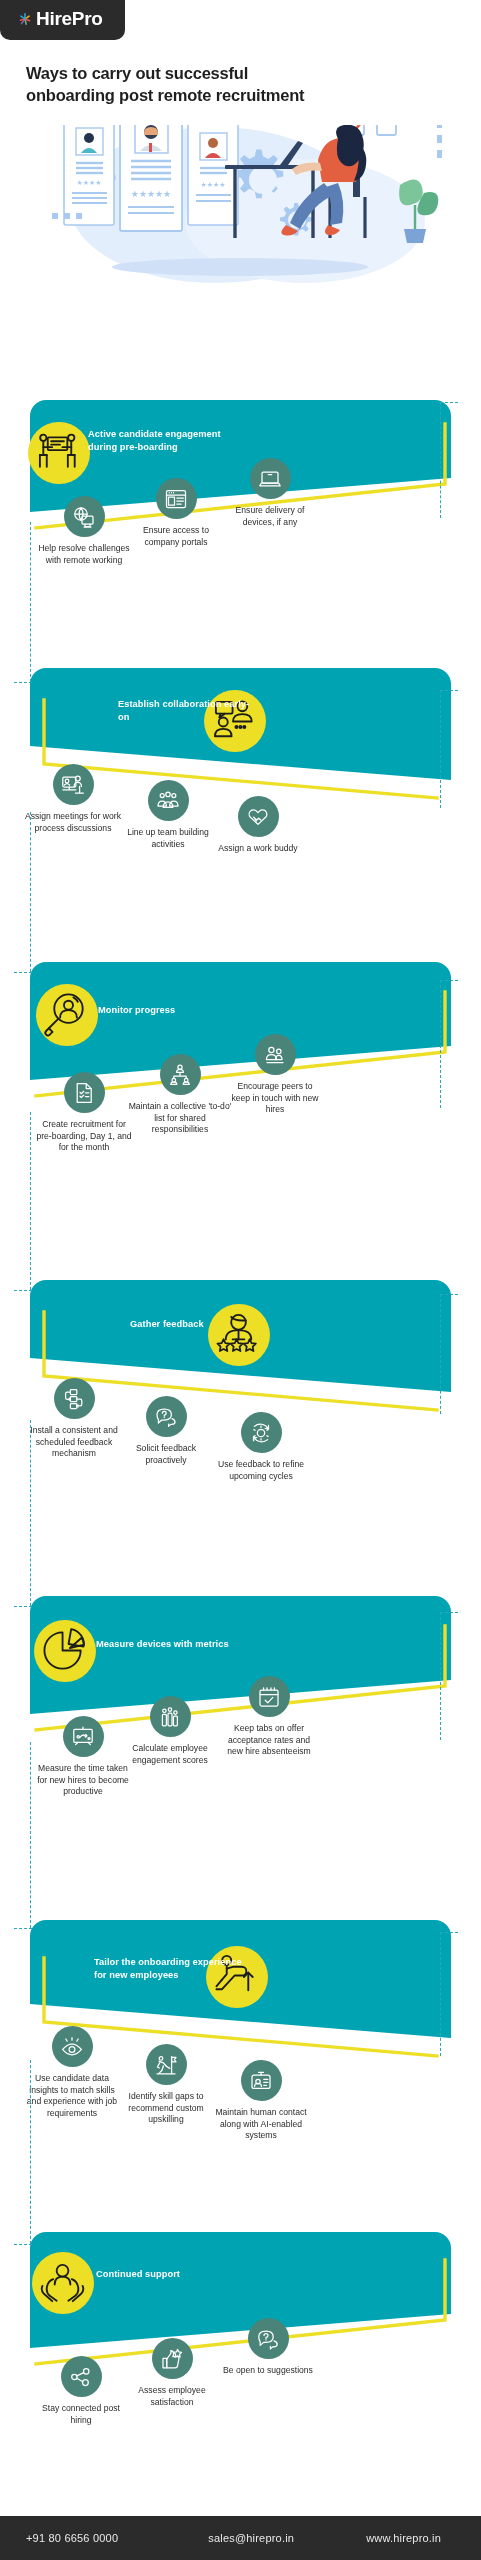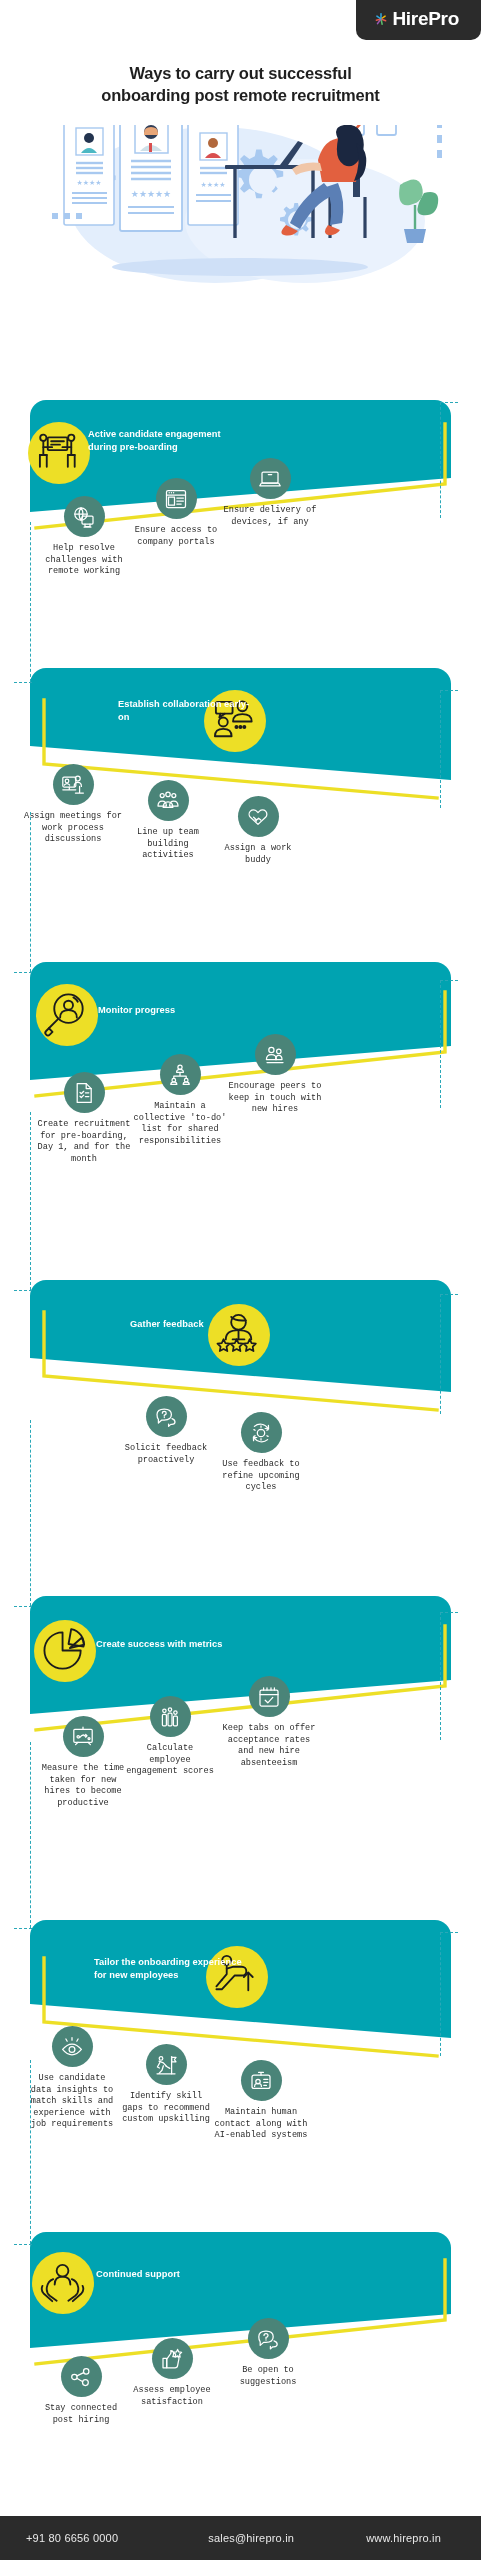--- a/index.html
+++ b/index.html
@@ -7,55 +7,55 @@
   body {
     width:481px; height:2560px;
     background:#ffffff;
     font-family:"Liberation Sans", sans-serif;
     color:#2b2b2b;
     overflow:hidden;
     position:relative;
   }
 
   
-  .logo-wrap { display:flex; justify-content:flex-end; padding-top:0; }
+  .logo-wrap { display:flex; justify-content:flex-start; padding-top:0; }
   .logo-pill {
     background:#2b2b2b; color:#fff;
     border-radius:0 0 10px 10px;
     padding:8px 22px 10px 18px;
     display:flex; align-items:center; gap:4px;
     font-size:19px; font-weight:700; letter-spacing:-0.3px;
   }
   .logo-star { width:14px; height:14px; position:relative; display:inline-block; }
   .logo-star svg { display:block; }
 
   
   .headline {
-    text-align:center;
+    text-align:left;
     font-size:16.5px; font-weight:700; line-height:1.35;
     color:#1f1f1f;
     margin:22px 26px 16px 26px;
     letter-spacing:-0.2px;
   }
 
   
   .hero { position:relative; height:165px; margin-top:18px; }
   .hero svg { position:absolute; left:0; top:0; }
 
   
   .section { position:relative; width:481px; }
   .banner-svg { position:absolute; left:0; top:0; }
   .banner-title {
     position:absolute;
     color:#ffffff; font-size:9.3px; font-weight:700; line-height:1.42;
     letter-spacing:0.05px;
   }
   .badge { position:absolute; }
 
-  .sub { position:absolute; text-align:center;font-family:Liberation Mono, monospace; }
+  .sub { position:absolute; text-align:center; }
   .sub .disc {
     width:41px; height:41px; border-radius:50%;
     background:#4a8478; margin:0 auto;
     display:flex; align-items:center; justify-content:center;
   }
   .sub .caption {
     margin-top:6px; font-size:8.6px; line-height:1.35; color:#2b2b2b;
   }
 
   .dashline { position:absolute; }
@@ -421,20 +421,34 @@
             <path d="M24 20v9"></path>
             <path d="M24 29h-6M24 29h6"></path>
             <path d="M9.5 34.5l2 4.4 4.8.6-3.5 3.4.9 4.8-4.2-2.3-4.2 2.3.9-4.8L2.7 39.5l4.8-.6z" transform="translate(0,-3) scale(0.92)"></path>
             <path d="M24 34.5l2 4.4 4.8.6-3.5 3.4.9 4.8-4.2-2.3-4.2 2.3.9-4.8-3.5-3.4 4.8-.6z" transform="translate(0,-3) scale(0.92)"></path>
             <path d="M38.5 34.5l2 4.4 4.8.6-3.5 3.4.9 4.8-4.2-2.3-4.2 2.3.9-4.8-3.5-3.4 4.8-.6z" transform="translate(0,-3) scale(0.92)"></path>
           </g>
       </svg>
     </div>
 
     <div class="banner-title" style="left:130px;top:38px;width:110px;">Gather feedback</div>
+      <div class="sub" style="left:28px;top:98px;width:92px;">
+        <div class="disc">
+          <svg width="24" height="24" viewBox="0 0 24 24" fill="none" stroke="#ffffff" stroke-width="1.25" stroke-linecap="round" stroke-linejoin="round">
+            <rect x="8.4" y="2.6" width="6.4" height="5" rx="0.8"></rect>
+            <rect x="8.4" y="9.6" width="6.4" height="5" rx="0.8"></rect>
+            <rect x="8.4" y="16.6" width="6.4" height="5" rx="0.8"></rect>
+            <path d="M8.4 5.1H5.2q-1.6 0-1.6 1.6v4q0 1.6 1.6 1.6h3.2"></path>
+            <path d="M14.8 12.1h3.4q1.6 0 1.6 1.6v3.6q0 1.6-1.6 1.6h-3.4"></path>
+            <path d="M7.2 11.2l1.4 1-1.4 1"></path>
+            <path d="M16 18l-1.4 1.1 1.4 1"></path>
+          </svg>
+        </div>
+        <div class="caption">Install a consistent and scheduled feedback mechanism</div>
+      </div>
       <div class="sub" style="left:120px;top:116px;width:92px;">
         <div class="disc">
           <svg width="24" height="24" viewBox="0 0 24 24" fill="none" stroke="#ffffff" stroke-width="1.25" stroke-linecap="round" stroke-linejoin="round">
             <path d="M3 9.6q0-5.4 7.2-5.4T17.4 9.6q0 5.4-7.2 5.4H7.8l-3.4 3v-3.6Q3 13 3 9.6z"></path>
             <path d="M8.4 8.2q0-1.8 1.9-1.8 1.9 0 1.9 1.8 0 1.5-1.9 1.9v1.1"></path>
             <circle cx="10.3" cy="12.6" r="0.7" fill="#fff" stroke="none"></circle>
             <path d="M18 13.6q3 1 3 3.4 0 2.4-3.2 2.4h-1l-2.2 2v-2.4"></path>
           </svg>
         </div>
         <div class="caption">Solicit feedback proactively</div>
@@ -464,21 +478,21 @@
       <svg width="62" height="62" viewBox="0 0 62 62">
         <circle cx="31" cy="31" r="31" fill="#EDDF26"></circle>
         <g transform="translate(7,7) scale(0.98)" fill="none" stroke="#1c1c1c" stroke-width="1.9" stroke-linecap="round" stroke-linejoin="round">
             <path d="M22 5.5A18.5 18.5 0 1 0 40.5 24H22z"></path>
             <path d="M27 3.5v15.5h15.5A15.5 15.5 0 0 0 27 3.5z" transform="translate(2.5,-1.5) rotate(10 27 11)"></path>
             <path d="M29.5 21.5 44 18a15 15 0 0 0-2.5-7z"></path>
           </g>
       </svg>
     </div>
 
-    <div class="banner-title" style="left:96px;top:42px;width:140px;">Create success with metrics</div>
+    <div class="banner-title" style="left:96px;top:42px;width:140px;">Measure devices with metrics</div>
       <div class="sub" style="left:36px;top:120px;width:94px;">
         <div class="disc">
           <svg width="24" height="24" viewBox="0 0 24 24" fill="none" stroke="#ffffff" stroke-width="1.25" stroke-linecap="round" stroke-linejoin="round">
             <rect x="2.8" y="4.3" width="18.4" height="13" rx="1"></rect>
             <path d="M12 2.2v2.1M4.6 19.6l2.4-2.3M19.4 19.6L17 17.3"></path>
             <circle cx="7.2" cy="11.8" r="1.2"></circle>
             <path d="M14.6 9.4l1.4 1.4-1.4 1.4M13.2 10.8h2.8"></path>
             <circle cx="18" cy="13.6" r="1"></circle>
             <path d="M8.6 12.6q3-3.6 5 -2.2"></path>
           </svg>

